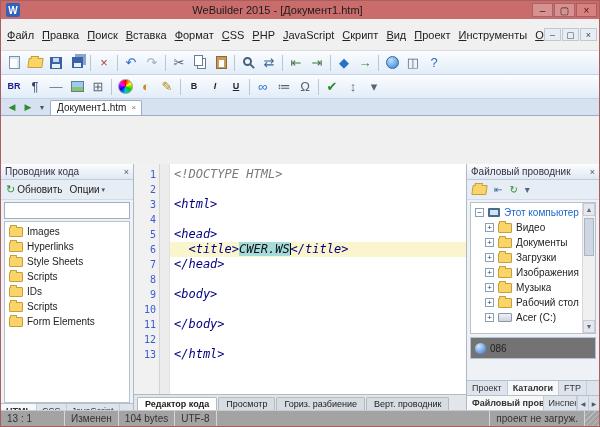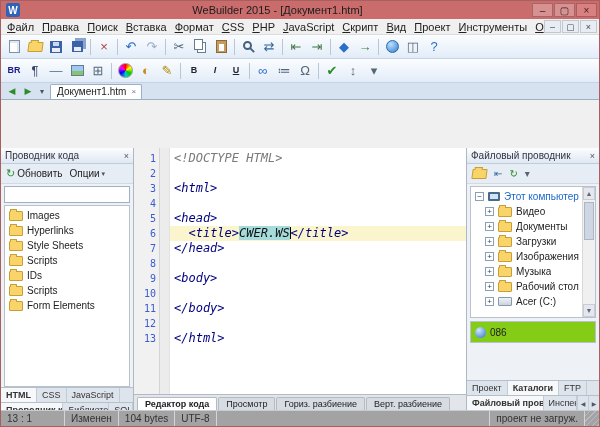--- a/index.html
+++ b/index.html
@@ -11,21 +11,21 @@
   .titlebar{height:18px;background:#ca6c6c;display:flex;align-items:center;flex:0 0 auto;padding:0 2px;}
   .app-icon{width:14px;height:14px;background:#2f62b8;color:#fff;font-weight:bold;font-size:10px;
     display:flex;align-items:center;justify-content:center;border-radius:2px;margin:0 3px;}
   .title-text{flex:1;text-align:center;font-size:11px;color:#1c1c1c;}
   .win-controls{display:flex;gap:1px;}
   .win-btn{width:21px;height:14px;display:flex;align-items:center;justify-content:center;font-size:10px;
     color:#3a2222;background:rgba(255,255,255,0.25);border:1px solid rgba(120,60,60,0.5);}
   .win-btn.close{background:#d98080;}
 
   
-  .menubar{height:16px;display:flex;align-items:center;background:#f0f0f0;border-bottom:1px solid #dcdcdc;
+  .menubar{height:32px;display:flex;align-items:center;background:#f0f0f0;border-bottom:1px solid #dcdcdc;
     padding-left:2px;flex:0 0 auto;}
   .menu-items{display:flex;flex:1;overflow:hidden;}
   .menu-item{display:inline-block;padding:1px 4px;white-space:nowrap;font-size:11px;}
   .menu-item::first-letter{text-decoration:underline;}
   .mdi-controls{display:flex;gap:1px;padding-right:2px;}
   .mdi-btn{width:17px;height:13px;font-size:9px;display:flex;align-items:center;justify-content:center;
     border:1px solid #c0c8d2;background:#e8edf4;color:#445;}
 
   
   .toolbar{height:24px;display:flex;align-items:center;background:linear-gradient(#fbfdff,#e2ecf8);
@@ -92,21 +92,21 @@
   .icon-folder::before{content:"";position:absolute;top:-3px;left:0;width:5px;height:2px;background:#f9d468;border:1px solid #c79f36;border-bottom:none;border-radius:1px 1px 0 0;}
   .icon-computer{width:12px;height:9px;border:2px solid #4a6a8a;background:#cfe4f7;border-radius:1px;flex:0 0 auto;}
   .icon-drive{width:14px;height:9px;background:linear-gradient(#eef2f6,#c9d4e0);border:1px solid #8898a8;border-radius:1px;flex:0 0 auto;}
   .expander{width:9px;height:9px;flex:0 0 auto;border:1px solid #8aa0b8;background:#fff;font-size:8px;
     line-height:7px;text-align:center;color:#345;}
   .vscroll{position:absolute;top:0;right:0;width:13px;height:100%;background:#f0f0f0;border-left:1px solid #d8d8d8;
     display:flex;flex-direction:column;}
   .sb-btn{height:13px;font-size:7px;display:flex;align-items:center;justify-content:center;color:#667;background:#e4e8ee;border:1px solid #c8ccd4;}
   .sb-track{flex:1;position:relative;}
   .sb-thumb{position:absolute;top:2px;left:1px;right:1px;height:38px;background:#cdd6e2;border:1px solid #aab6c4;}
-  .server-box{background:#84cc16;border:1px solid #b8c2cc;margin:3px;height:22px;display:flex;align-items:center;
+  .server-box{background:#737373;border:1px solid #b8c2cc;margin:3px;height:22px;display:flex;align-items:center;
     gap:4px;padding:0 4px;font-size:10px;flex:0 0 auto;}
   .icon-sphere{width:11px;height:11px;border-radius:50%;background:radial-gradient(circle at 35% 30%,#cfe8ff,#2f6fd0);flex:0 0 auto;}
 
   .subtabs{display:flex;align-items:stretch;background:#dde4ec;border-top:1px solid #b5c0cc;flex:0 0 auto;height:15px;}
   .subtab{padding:0 5px;font-size:9px;color:#333;border-right:1px solid #c2ccd6;display:flex;align-items:center;white-space:nowrap;overflow:hidden;}
   .subtab.active{background:#f6f8fa;font-weight:bold;}
   .subtab-arrows{margin-left:auto;display:flex;}
   .subtab-arrow{width:11px;display:flex;align-items:center;justify-content:center;font-size:6px;color:#556;border-left:1px solid #c2ccd6;}
 
   
@@ -401,21 +401,21 @@
             <div class="code-line"></div>
             <div class="code-line"><span class="tok-tag">&lt;/body&gt;</span></div>
             <div class="code-line"></div>
             <div class="code-line"><span class="tok-tag">&lt;/html&gt;</span></div>
           </div>
       </div>
       <div class="view-tabs" id="view-tabs">
           <div class="view-tab active">Редактор кода</div>
           <div class="view-tab">Просмотр</div>
           <div class="view-tab">Гориз. разбиение</div>
-          <div class="view-tab">Верт. разбиение</div>
+          <div class="view-tab">Верт. проводник</div>
         </div>
     </div>
 
     <div class="side-panel right">
       <div class="panel-header">
         <span class="ph-title">Файловый проводник</span>
         <span class="panel-close">×</span>
       </div>
       <div class="panel-toolbar" id="file-toolbar">
           <div class="pt-btn">

